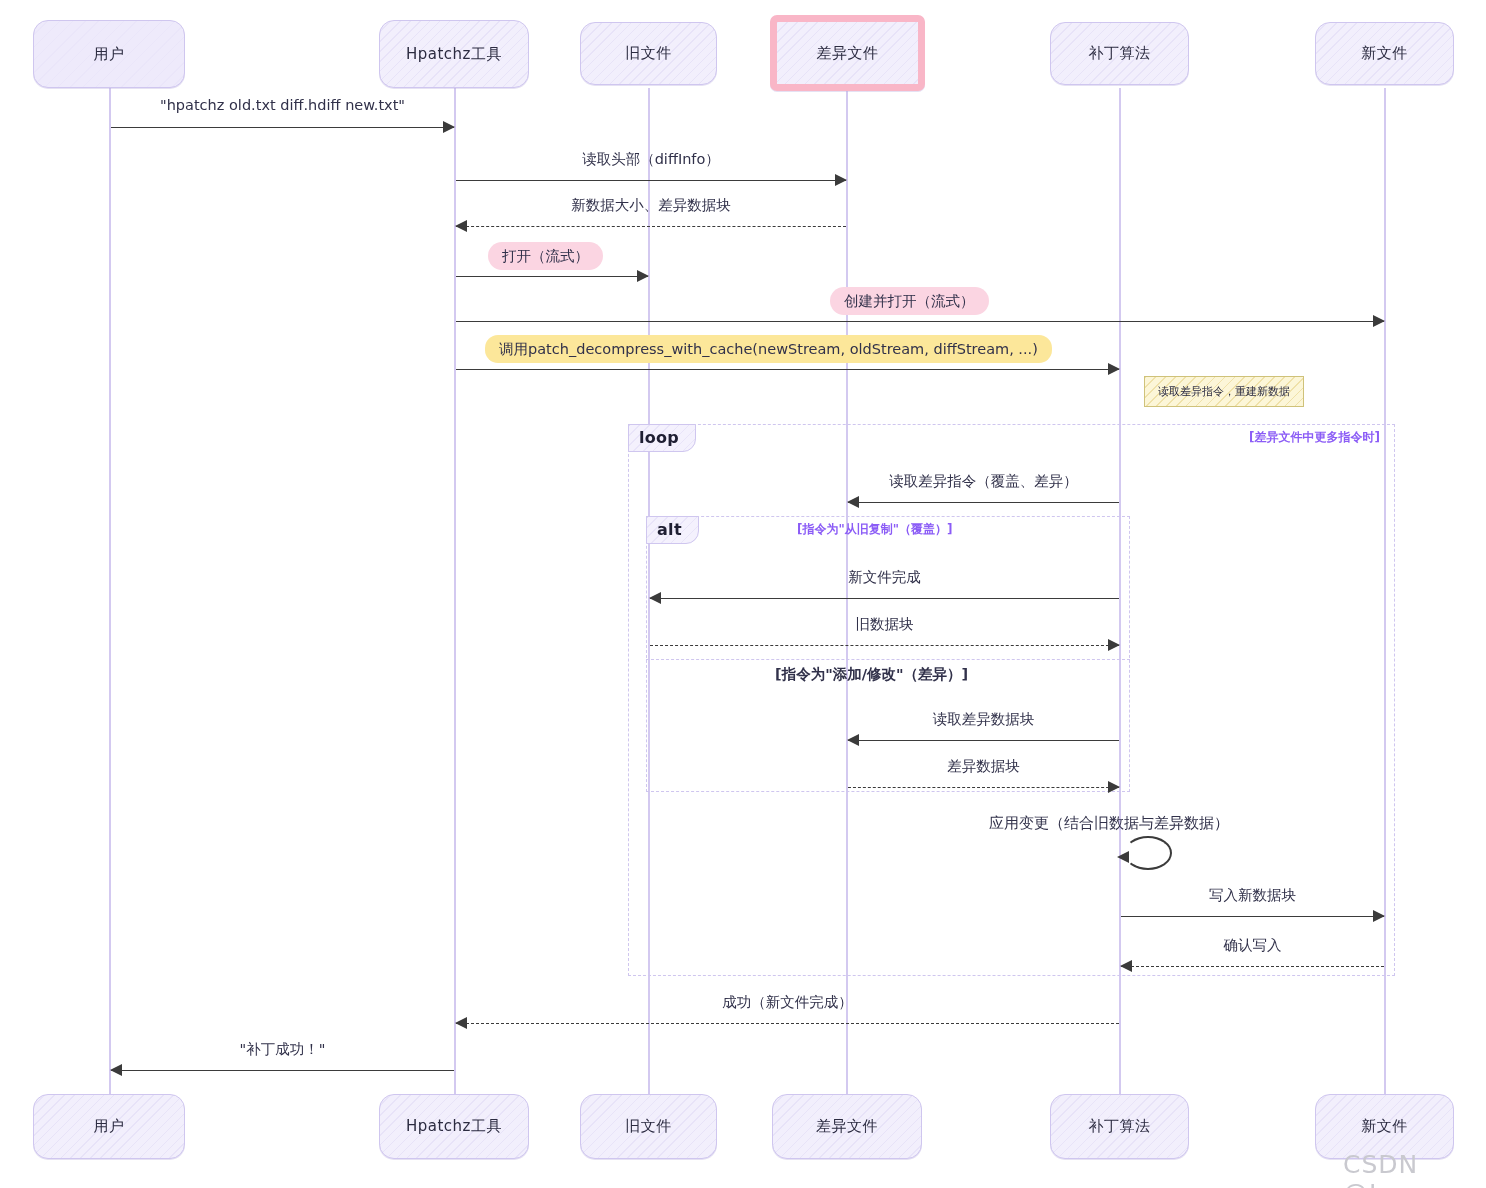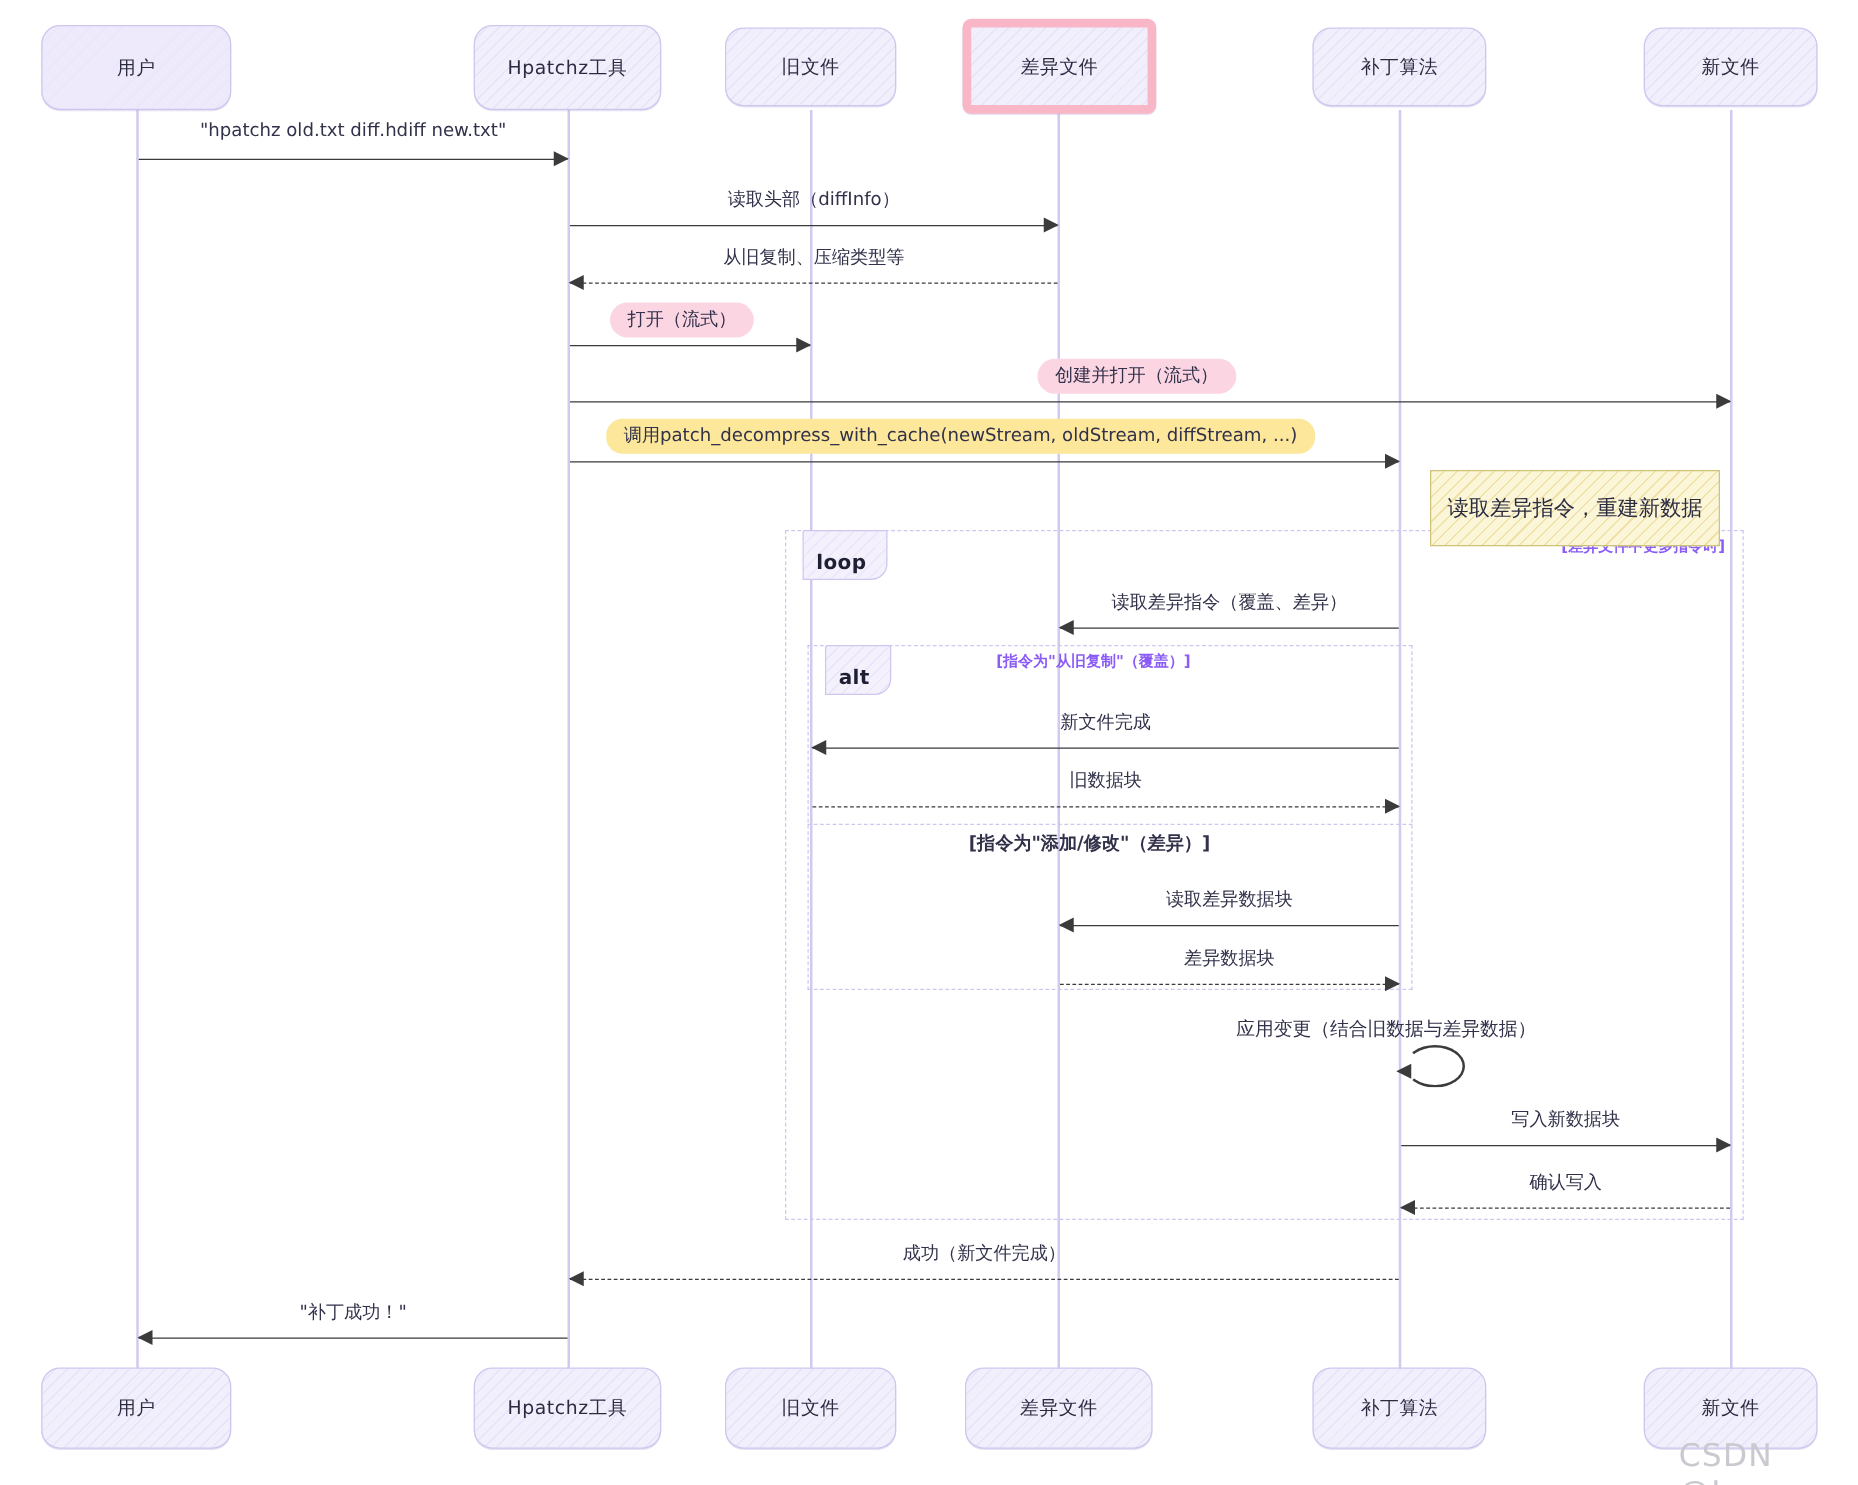--- a/index.html
+++ b/index.html
@@ -121,64 +121,63 @@
   
   .frag{
     position:absolute;
     box-sizing:border-box;
     border:1.4px dashed #cfc6ef;
     background:transparent;
   }
   .frag > .tag{
     position:absolute;
     top:-1px;left:-1px;
-    padding:15px 16px 4px 10px;
+    padding:3px 16px 4px 10px;
     background:
       repeating-linear-gradient(135deg,
         rgba(207,198,239,.30) 0px,
         rgba(207,198,239,.30) 1px,
         rgba(255,255,255,0) 1px,
         rgba(255,255,255,0) 7px),
       #f4f1fd;
     border:1.3px solid #cfc6ef;
     border-top-left-radius:2px;
     border-bottom-right-radius:13px;
     font-size:16px;
     font-weight:700;
     color:#1f1f33;
     letter-spacing:.3px;
-    margin-left:14px;
   }
   .frag > .cond{
     position:absolute;
     top:4px;
     font-size:12px;
     color:#8b5cf6;
     white-space:nowrap;
     font-weight:600;
   }
   .frag-div{
     position:absolute;
     height:0;
     border-top:1.4px dashed #cfc6ef;
   }
   
   .note{
     position:absolute;
     box-sizing:border-box;
-    padding:18px 13px;
+    padding:7px 13px;
     border:1.4px solid #cfc27a;
     background:
       repeating-linear-gradient(135deg,
         rgba(216,186,80,.35) 0px,
         rgba(216,186,80,.35) 1.2px,
         rgba(255,255,255,0) 1.2px,
         rgba(255,255,255,0) 7px),
       #fcf6d8;
-    font-size:17px;
+    font-size:11px;
     color:#2b2b40;
     white-space:nowrap;
   }
   
   .watermark{
     position:absolute;
     font-size:25px;
     color:#c9c9cf;
     letter-spacing:1px;
     font-family:"DejaVu Sans","Liberation Sans",sans-serif;
@@ -255,21 +254,21 @@
 
   <div class="msg" style="left:456px; top:180px; width:390px;">
     <div class="line"></div>
     <div class="head right"></div>
     <div class="label">读取头部（diffInfo）</div>
   </div>
 
   <div class="msg dashed" style="left:456px; top:226px; width:390px;">
     <div class="line"></div>
     <div class="head left"></div>
-    <div class="label">从旧复制、压缩类型等</div>
+    <div class="label">新数据大小、差异数据块</div>
   </div>
 
   <div class="msg" style="left:456px; top:276px; width:192px;">
     <div class="line"></div>
     <div class="head right"></div>
     <div class="pill pink" style="left:32px;text-align:center;">打开（流式）</div>
   </div>
 
   <div class="msg" style="left:456px; top:321px; width:928px;">
     <div class="line"></div>

